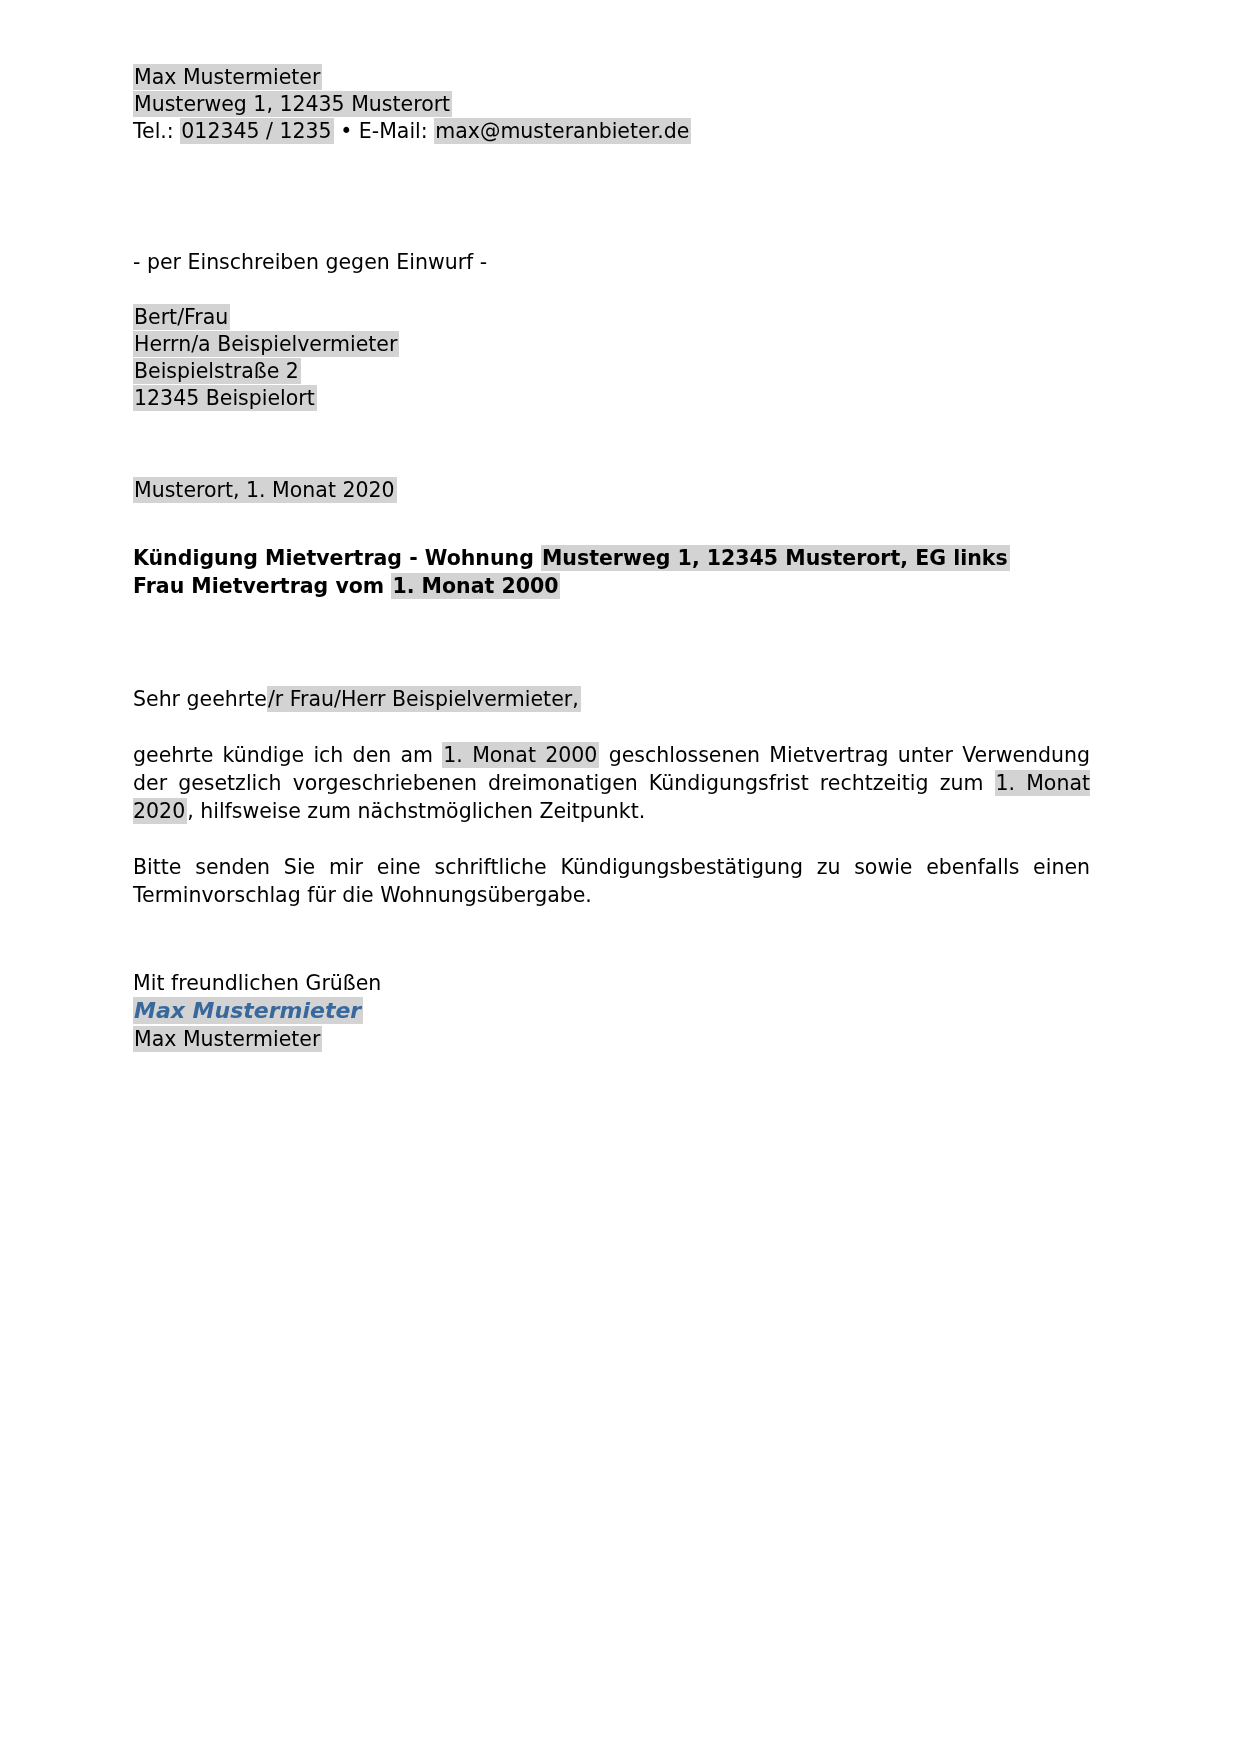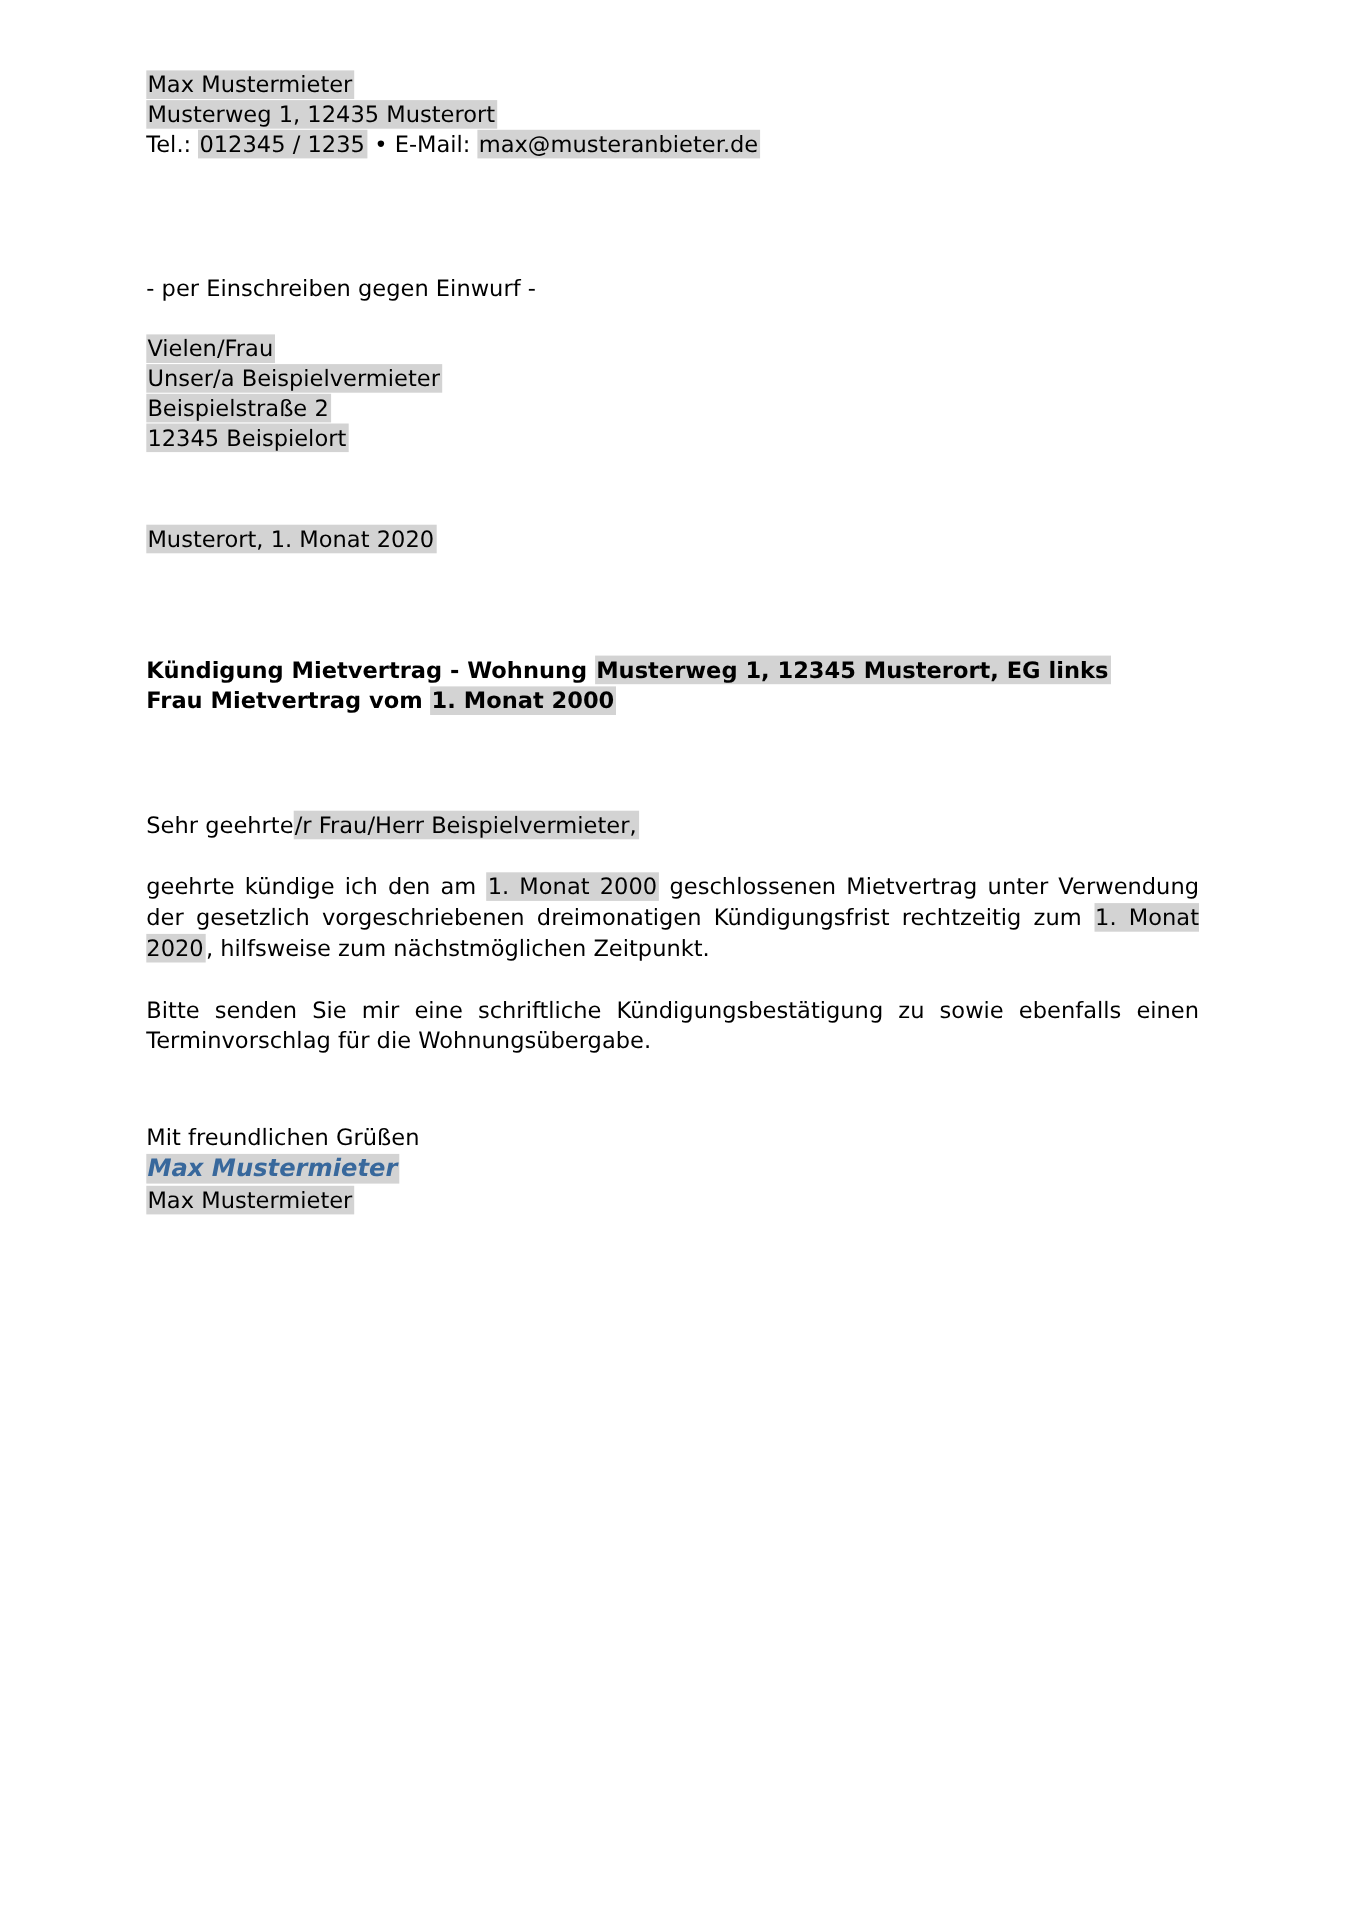--- a/index.html
+++ b/index.html
@@ -20,21 +20,21 @@
     line-height: 27px;
   }
   .hl {
     background: #d3d3d3;
     padding: 1px 2px 1px 1px;
   }
   .sender-block { margin-bottom: 0; }
   .delivery-note { margin-top: 104px; }
   .recipient-block { margin-top: 28px; }
   .date-line { margin-top: 65px; text-align: left; }
-  .subject-block { margin-top: 91px; font-weight: bold; line-height: 28px; }
+  .subject-block { margin-top: 40px; font-weight: bold; line-height: 28px; }
   .salutation { margin-top: 86px; }
   .para { margin-top: 28px; text-align: justify; line-height: 28px; }
   .thanks { margin-top: 28px; }
   .closing-block { margin-top: 60px; line-height: 28px; }
   .signature-script {
     font-style: italic;
     font-weight: bold;
     color: #38689c;
     font-size: 22px;
   }
@@ -46,22 +46,22 @@
 
   <div class="sender-block">
     <div><span class="hl">Max Mustermieter</span></div>
     <div><span class="hl">Musterweg 1, 12435 Musterort</span></div>
     <div><span>Tel.: </span><span class="hl">012345 / 1235</span><span> • </span><span>E-Mail: </span><span class="hl">max@musteranbieter.de</span></div>
   </div>
 
   <div class="delivery-note">- per Einschreiben gegen Einwurf -</div>
 
   <div class="recipient-block">
-    <div><span class="hl">Vielen/Frau</span></div>
-    <div><span class="hl">Unser/a Beispielvermieter</span></div>
+    <div><span class="hl">Bert/Frau</span></div>
+    <div><span class="hl">Herrn/a Beispielvermieter</span></div>
     <div><span class="hl">Beispielstraße 2</span></div>
     <div><span class="hl">12345 Beispielort</span></div>
   </div>
 
   <div class="date-line"><span class="hl">Musterort, 1. Monat 2020</span></div>
 
   <div class="subject-block">
     <div><span>Kündigung Mietvertrag - Wohnung </span><span class="hl">Musterweg 1, 12345 Musterort, EG links</span></div>
     <div><span>Frau Mietvertrag vom </span><span class="hl">1. Monat 2000</span></div>
   </div>

